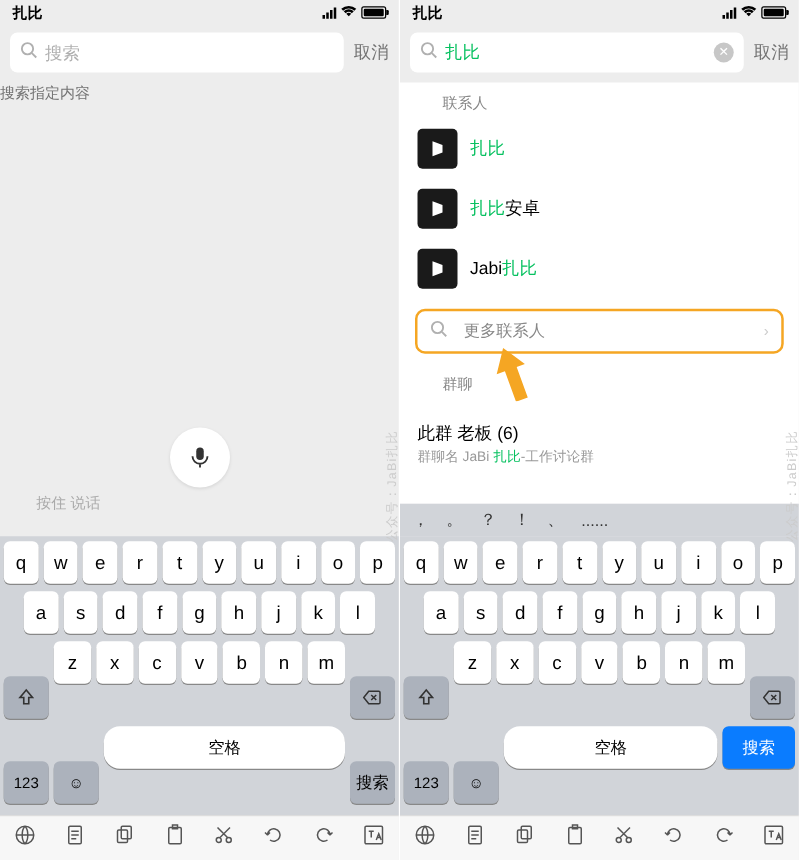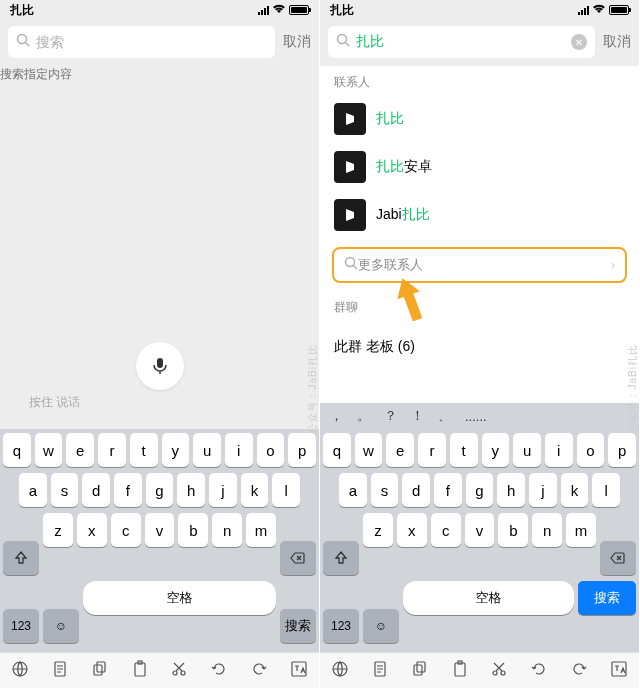--- a/index.html
+++ b/index.html
@@ -28,27 +28,27 @@
 
   
   .cat-title { color:#737373; font-size:12px; }
   .cats { display:grid; grid-template-columns: repeat(3,1fr); gap: 28px 0; padding: 26px 32px; }
   .cats span { color:#576b95; font-size:14px; text-align:center; }
   .miccircle { width:48px;height:48px;border-radius:50%;background:#fff;display:flex;align-items:center;justify-content:center;margin:60px auto 4px;box-shadow:0 1px 3px rgba(0,0,0,.1);}
   .michint { text-align:left; color:#aaa; font-size:12px;margin-left:29px; }
 
   
   .results { background:#fff; flex:1; overflow:hidden; }
-  .sect { font-size:12px; color:#888; padding:8px 14px 4px; }
+  .sect { font-size:12px; color:#888; padding:8px 14px 4px;margin-left:20px; }
   .contact { display:flex; align-items:center; gap:10px; padding:8px 14px; }
   .avatar { width:32px;height:32px;border-radius:4px;background:#1a1a1a;display:flex;align-items:center;justify-content:center; }
   .avatar svg{width:18px;height:18px;}
   .cname { font-size:14px; }
   .hl { color:#07c160; }
-  .morebox { margin:8px 12px; border:2px solid #f5a623; border-radius:8px; height:36px; display:flex; align-items:center; padding:0 10px; gap:0; background:#fff; position:relative;}
+  .morebox { margin:8px 12px; border:2px solid #f5a623; border-radius:8px; height:36px; display:flex; align-items:center; padding:0 10px; gap:13px; background:#fff; position:relative;}
   .morebox .chev { margin-left:auto; color:#ccc; font-size:12px;}
   .arrow { position:absolute; left:56px; top:28px; }
   .group { padding:6px 14px;margin-top:12px; }
   .gname { font-size:14px; }
   .gsub { font-size:11px; color:#999; margin-top:2px;}
 
   
   .kbwrap { margin-top:auto; }
   .predict { height:26px; background:#d1d4d9; display:flex; align-items:center; font-size:13px; color:#333; padding:0 10px; gap:14px;}
   .keyboard { background:#d1d4d9; padding:4px 3px 3px; }
@@ -264,20 +264,21 @@
       <span style="color:#888;font-size:13px">更多联系人</span>
       <span class="chev">›</span>
       <svg class="arrow" width="40" height="44" viewBox="0 0 40 44">
           <path d="M20 0 L32 18 L25 18 L25 44 L15 44 L15 18 L8 18 Z" fill="#f5a623" transform="rotate(-20 20 22)"></path>
         </svg>
     </div>
 
     <div class="sect">群聊</div>
     <div class="group">
       <div class="gname">此群    老板 (6)</div>
+      <div class="gsub"><span>群聊名   JaBi </span><span class="hl">扎比</span><span>-工作讨论群</span></div>
     </div>
   </div>
 
   <div class="kbwrap">
     <div class="predict">
       <span>，</span>
       <span>。</span>
       <span>？</span>
       <span>！</span>
       <span>、</span>

